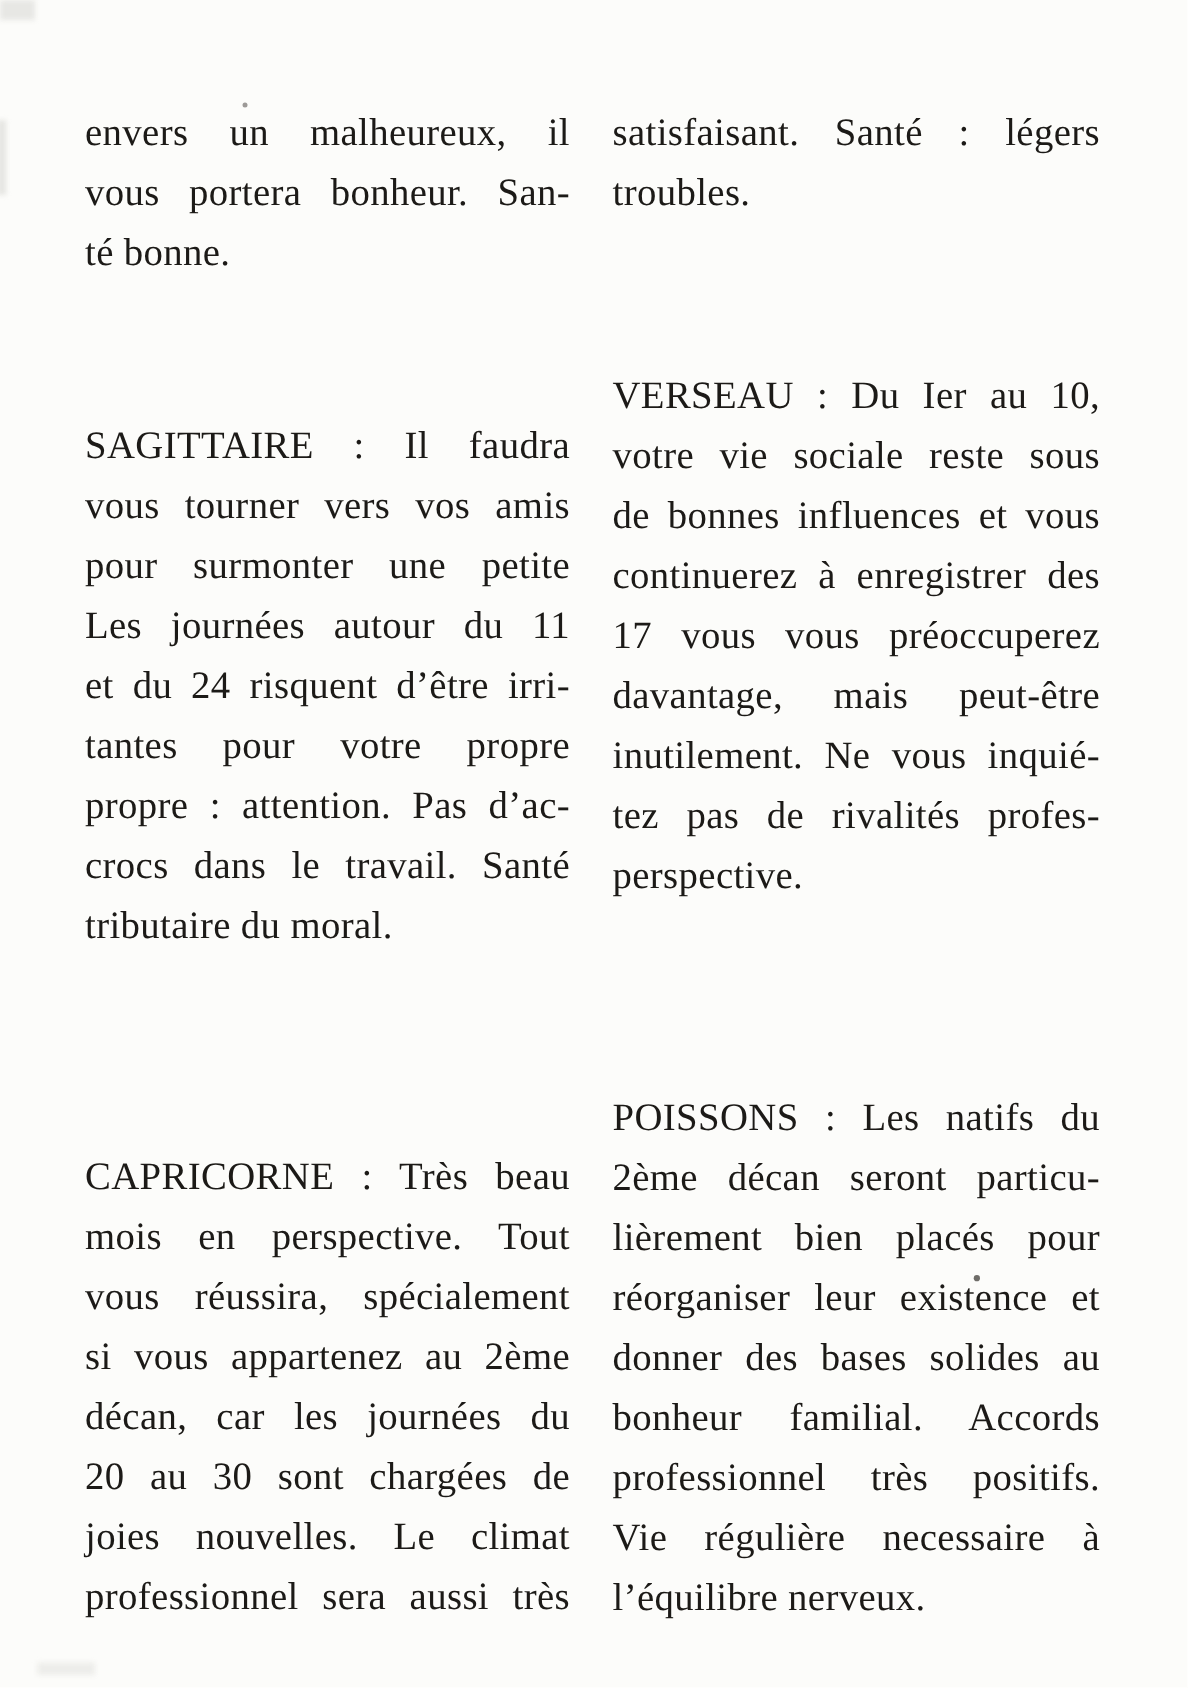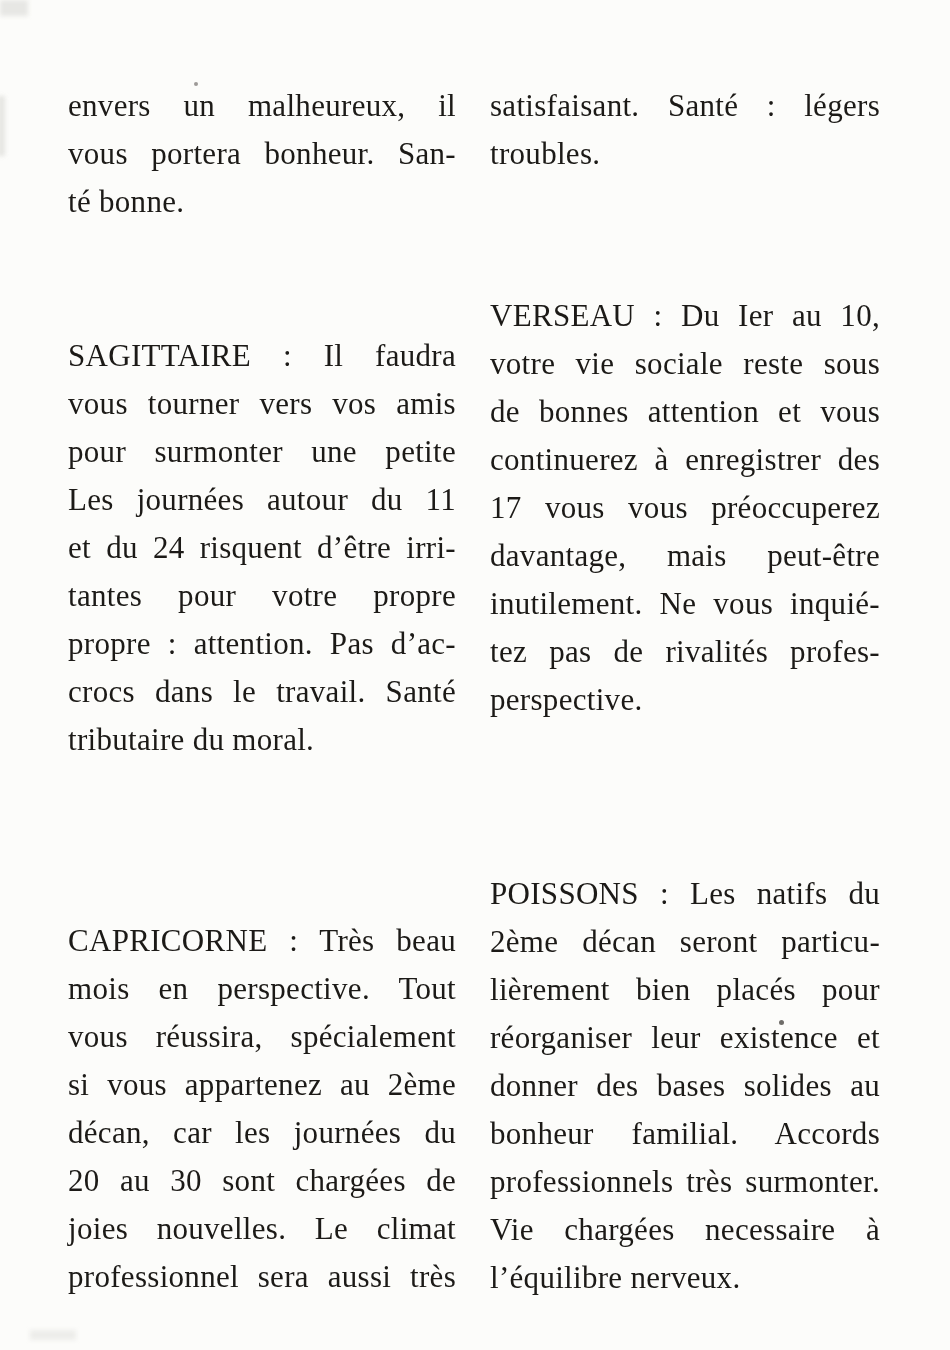--- a/index.html
+++ b/index.html
@@ -104,34 +104,34 @@
   </div>
 
   <div class="col col-right">
     <section class="block" style="top:82px">
         <div class="line">satisfaisant. Santé : légers</div>
         <div class="line line-last">troubles.</div>
       </section>
     <section class="block" style="top:292px">
         <div class="line">VERSEAU : Du Ier au 10,</div>
         <div class="line">votre vie sociale reste sous</div>
-        <div class="line">de bonnes attention et vous</div>
+        <div class="line">de bonnes influences et vous</div>
         <div class="line">continuerez à enregistrer des</div>
         <div class="line">17 vous vous préoccuperez</div>
         <div class="line">davantage, mais peut-être</div>
         <div class="line">inutilement. Ne vous inquié-</div>
         <div class="line">tez pas de rivalités profes-</div>
         <div class="line line-last">perspective.</div>
       </section>
     <section class="block" style="top:870px">
         <div class="line">POISSONS : Les natifs du</div>
         <div class="line">2ème décan seront particu-</div>
         <div class="line">lièrement bien placés pour</div>
         <div class="line">réorganiser leur existence et</div>
         <div class="line">donner des bases solides au</div>
         <div class="line">bonheur familial. Accords</div>
-        <div class="line">professionnels très surmonter.</div>
-        <div class="line">Vie chargées necessaire à</div>
+        <div class="line">professionnel très positifs.</div>
+        <div class="line">Vie régulière necessaire à</div>
         <div class="line line-last">l’équilibre nerveux.</div>
       </section>
   </div>
 
 </div>
 
 </body></html>

